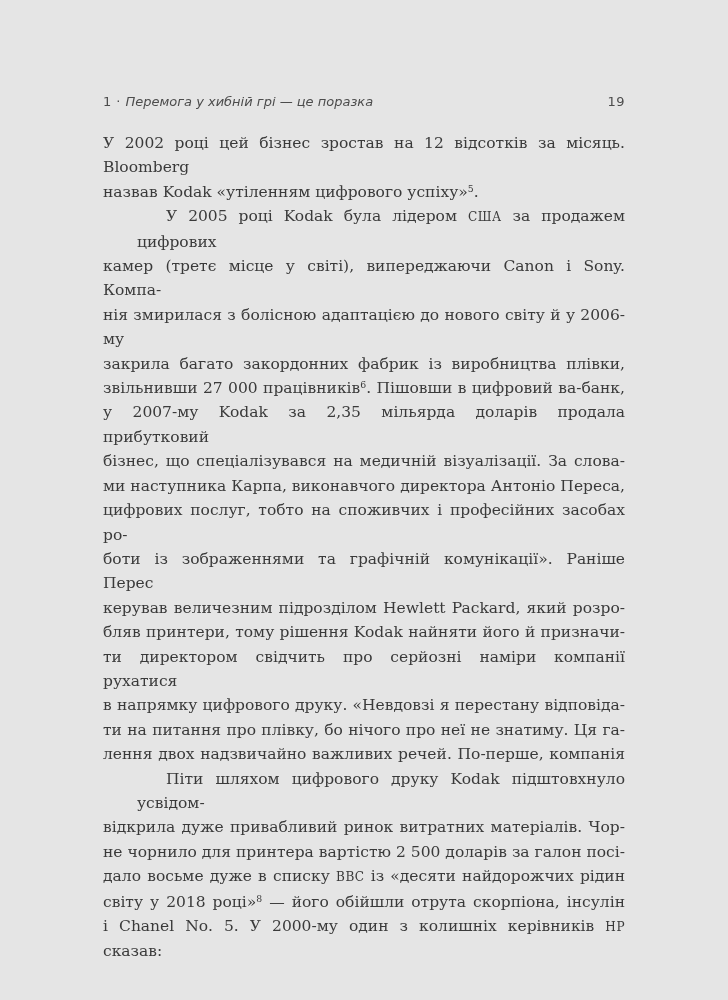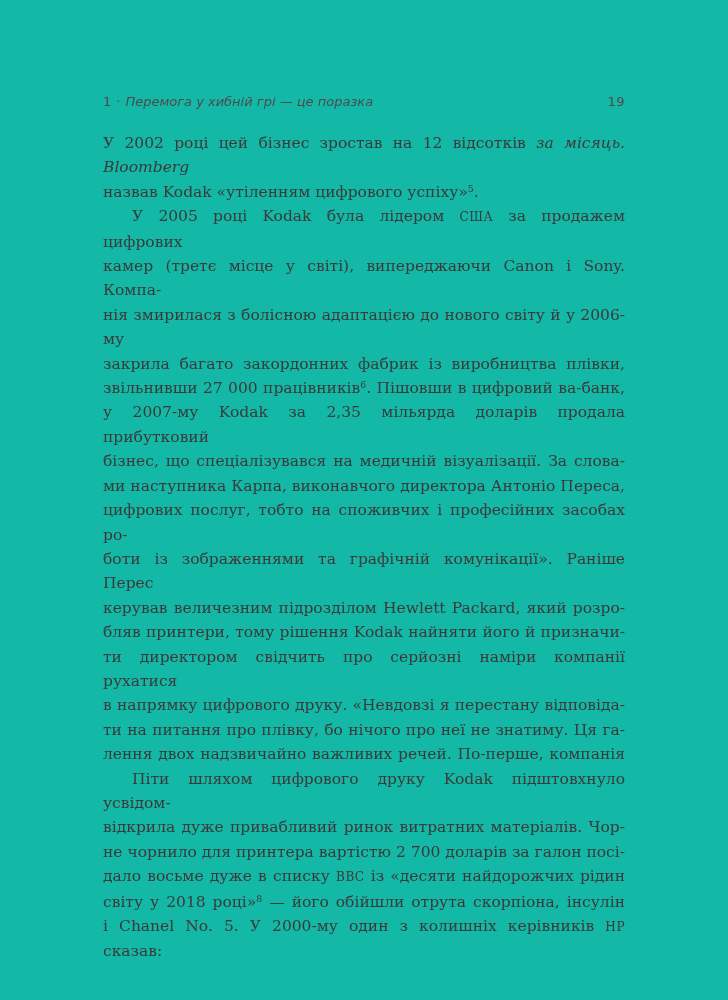--- a/index.html
+++ b/index.html
@@ -34,37 +34,37 @@
   .page-body { }
   .body-line {
     font-size: 15.5px;
     line-height: 24.4px;
     color: #3a3a3a;
     text-align: justify;
     text-align-last: justify;
     white-space: normal;
   }
   .body-line.last { text-align-last: left; }
-  .body-line.indent { text-indent: 29px; }
-  .body-line span.i { font-style: italic; }
+  .body-line.indent { text-indent: 29px; margin-left: 34px; }
+  .body-line span.i { }
   .body-line span.sup {
     font-size: 0.6em;
     position: relative;
     top: -0.5em;
     line-height: 0;
   }
   .body-line span.sc {
     font-size: 0.78em;
     letter-spacing: 0.04em;
   }
 </style>
 </head>
 <body>
 
-<div class="page" style="background: #14b8a6;">
+<div class="page" style="background: #e5e5e5;">
   <div class="content">
     <div class="running-header" style="color: rgb(76, 76, 76);">
       <span class="header-left">
         <span class="chapter-number">1</span><span class="header-sep">·</span><span>Перемога у хибній грі — це поразка</span>
       </span>
       <span class="page-number">19</span>
     </div>
     <div class="page-body" style="color: rgb(58, 58, 58);">
         <div class="body-line"><span>У 2002 році цей бізнес зростав на 12 відсотків </span><span class="i">за місяць.</span><span> </span><span class="i">Bloomberg</span></div>
         <div class="body-line last"><span>назвав Kodak «утіленням цифрового успіху»</span><span class="sup">5</span><span>.</span></div>
@@ -79,19 +79,19 @@
         <div class="body-line"><span>цифрових послуг, тобто на споживчих і професійних засобах ро-</span></div>
         <div class="body-line"><span>боти із зображеннями та графічній комунікації». Раніше Перес</span></div>
         <div class="body-line"><span>керував величезним підрозділом Hewlett Packard, який розро-</span></div>
         <div class="body-line"><span>бляв принтери, тому рішення Kodak найняти його й призначи-</span></div>
         <div class="body-line"><span>ти директором свідчить про серйозні наміри компанії рухатися</span></div>
         <div class="body-line"><span>в напрямку цифрового друку. «Невдовзі я перестану відповіда-</span></div>
         <div class="body-line"><span>ти на питання про плівку, бо нічого про неї не знатиму. Ця га-</span></div>
         <div class="body-line"><span>лення двох надзвичайно важливих речей. По-перше, компанія</span></div>
         <div class="body-line indent"><span>Піти шляхом цифрового друку Kodak підштовхнуло усвідом-</span></div>
         <div class="body-line"><span>відкрила дуже привабливий ринок витратних матеріалів. Чор-</span></div>
-        <div class="body-line"><span>не чорнило для принтера вартістю 2 700 доларів за галон посі-</span></div>
+        <div class="body-line"><span>не чорнило для принтера вартістю 2 500 доларів за галон посі-</span></div>
         <div class="body-line"><span>дало восьме дуже в списку </span><span class="sc">ВВС</span><span> із «десяти найдорожчих рідин</span></div>
         <div class="body-line"><span>світу у 2018 році»</span><span class="sup">8</span><span> — його обійшли отрута скорпіона, інсулін</span></div>
         <div class="body-line"><span>і Chanel No. 5. У 2000-му один з колишніх керівників </span><span class="sc">НР</span><span> сказав:</span></div>
       </div>
   </div>
 </div>
 
 </body></html>

